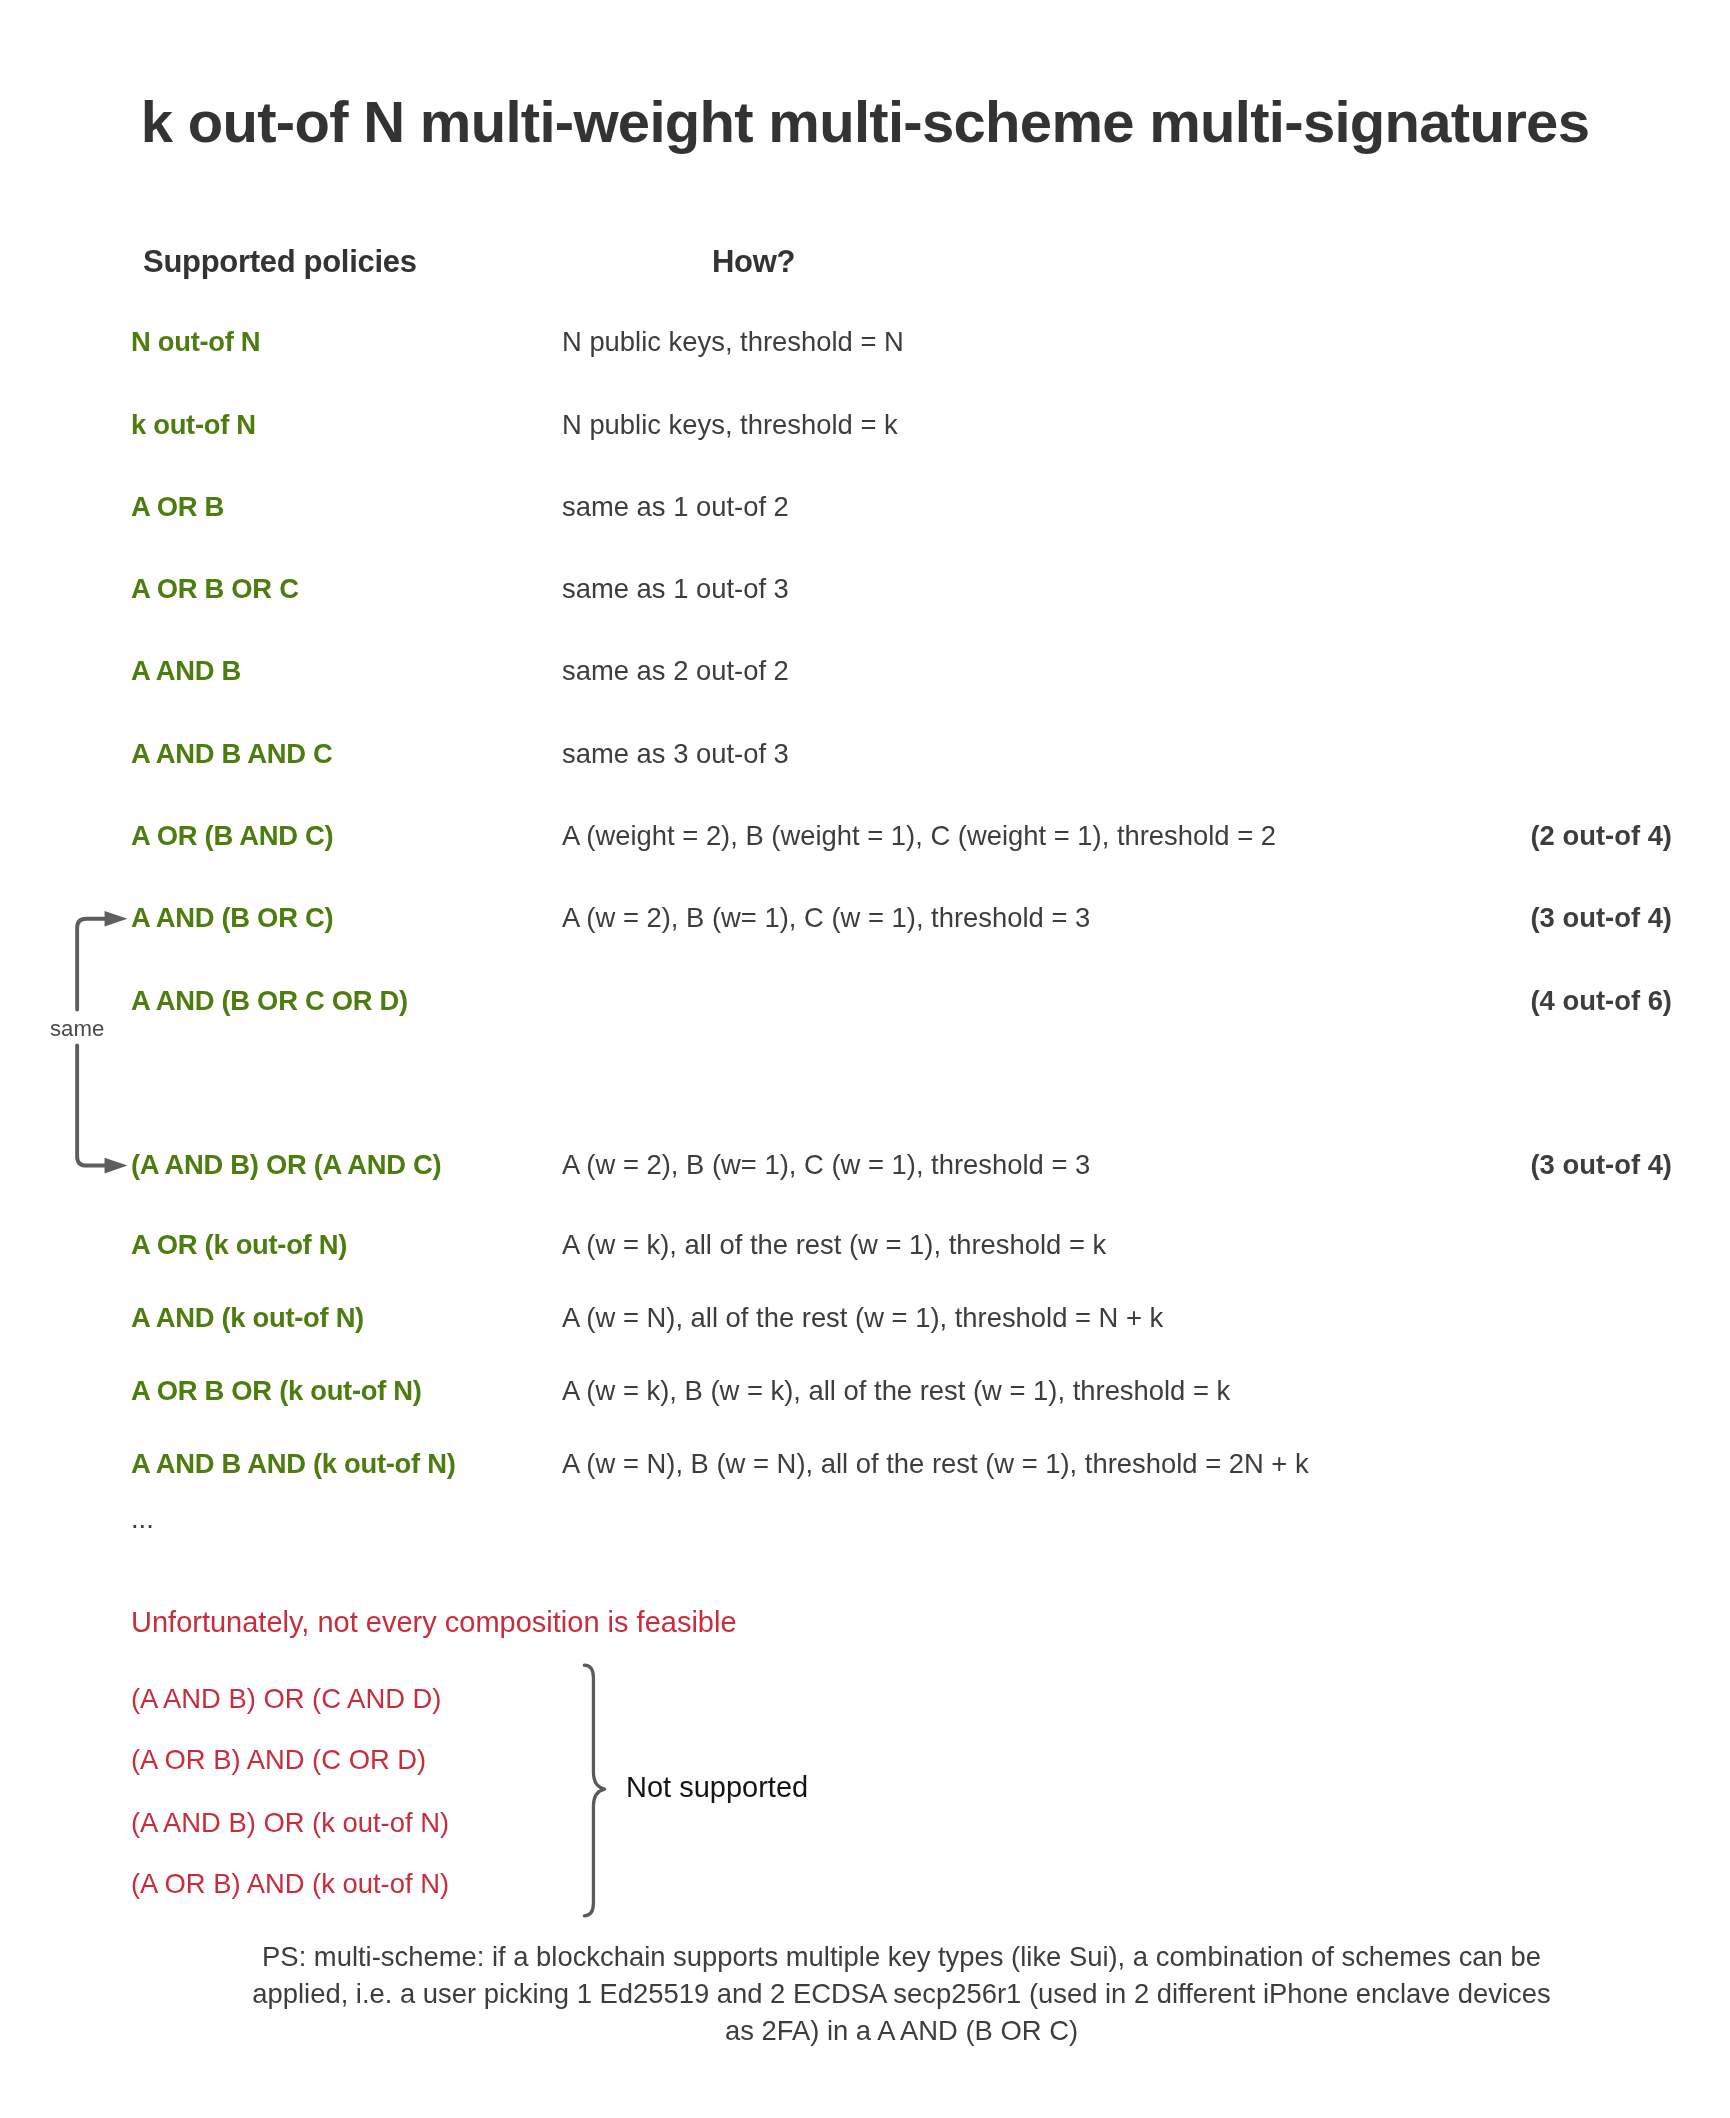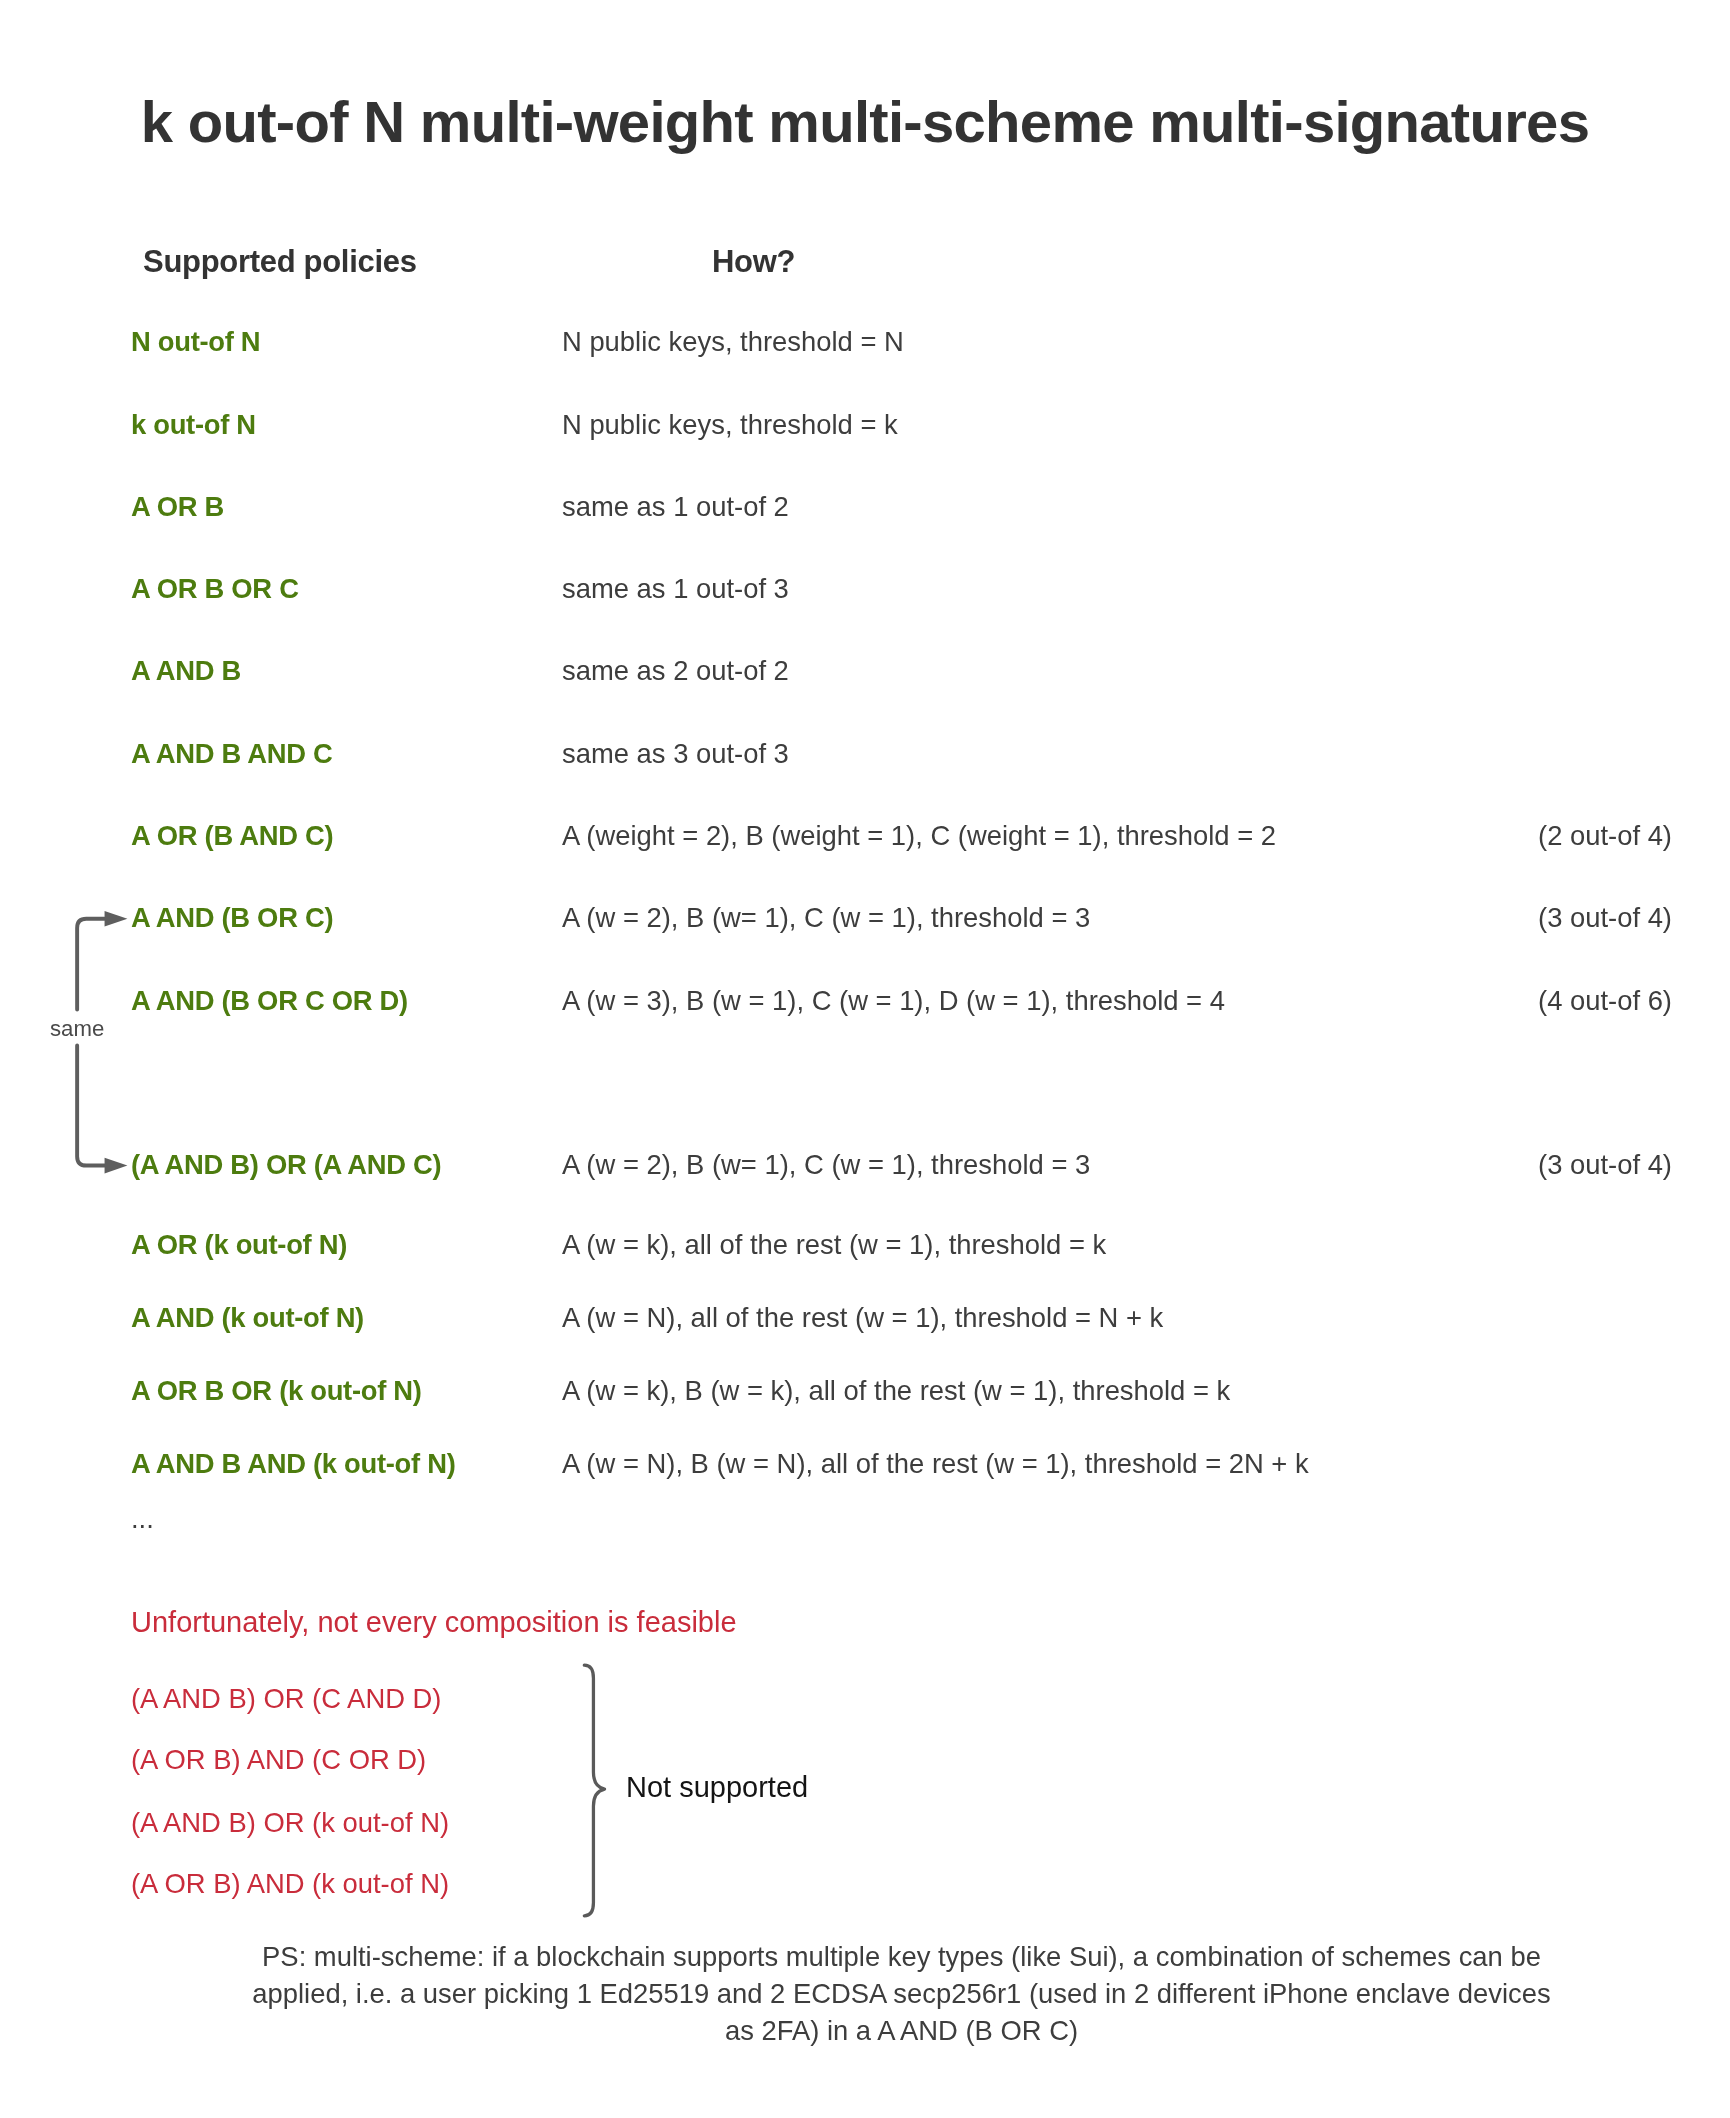--- a/index.html
+++ b/index.html
@@ -35,21 +35,21 @@
     font-size:27.4px; font-weight:700; color:#4d7c0f;
     letter-spacing:-0.3px; line-height:34px; white-space:nowrap;
   }
   .how{
     position:absolute; left:562px; top:0;
     font-size:27.4px; font-weight:400; color:#3d3d3d;
     line-height:34px; white-space:nowrap;
   }
   .note{
     position:absolute; right:58px; top:0;
-    font-size:27.4px; font-weight:400; color:#3d3d3d;
+    font-size:27.4px; font-weight:700; color:#3d3d3d;
     line-height:34px; white-space:nowrap; text-align:right;
   }
   .ellipsis{
     position:absolute; left:131px; top:1502px;
     font-size:27.4px; color:#3d3d3d; line-height:34px;
   }
   .same-bracket{ position:absolute; left:36px; top:886px; }
   .same-label{ font-size:34px; fill:#4a4a4a; font-family:"Liberation Sans",sans-serif; }
   .red-heading{
     position:absolute; left:131px; top:1605px;
@@ -111,21 +111,20 @@
     <span class="how">A (weight = 2), B (weight = 1), C (weight = 1), threshold = 2</span>
     <span class="note">(2 out-of 4)</span>
   </div>
   <div class="row" style="top:901px">
     <span class="policy">A AND (B OR C)</span>
     <span class="how">A (w = 2), B (w= 1), C (w = 1), threshold = 3</span>
     <span class="note">(3 out-of 4)</span>
   </div>
   <div class="row" style="top:984px">
     <span class="policy">A AND (B OR C OR D)</span>
-    <span class="how">A (w = 3), B (w = 1), C (w = 1), D (w = 1), threshold = 4</span>
     <span class="note">(4 out-of 6)</span>
   </div>
   <div class="row" style="top:1148px">
     <span class="policy">(A AND B) OR (A AND C)</span>
     <span class="how">A (w = 2), B (w= 1), C (w = 1), threshold = 3</span>
     <span class="note">(3 out-of 4)</span>
   </div>
   <div class="row" style="top:1228px">
     <span class="policy">A OR (k out-of N)</span>
     <span class="how">A (w = k), all of the rest (w = 1), threshold = k</span>

